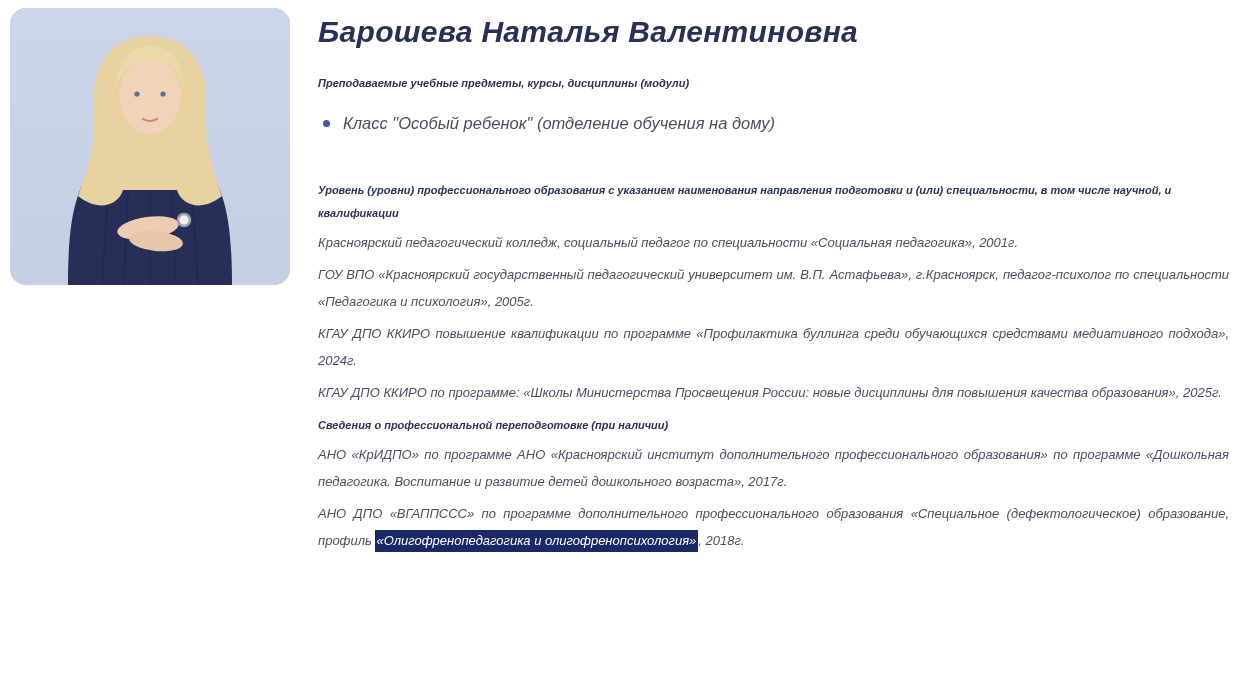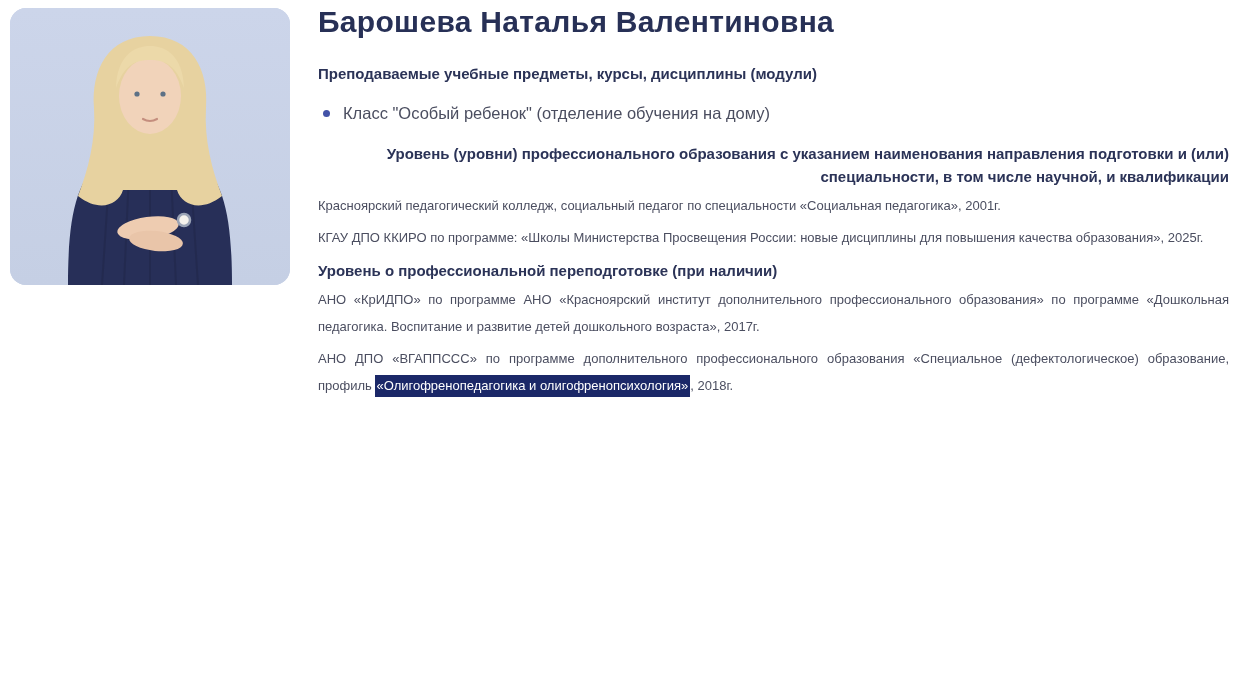--- a/index.html
+++ b/index.html
@@ -24,48 +24,49 @@
     border-radius: 16px;
     overflow: hidden;
     background: #c9d3e8;
   }
   .photo-card svg { display: block; width: 100%; height: 100%; }
 
   
   .content {
     position: absolute;
     left: 318px;
-    top: 0;
+    top: 10px;
     width: 911px;
+    font-style: italic;
   }
 
   h1.name {
     margin: 6px 0 0;
     font-size: 30px;
     line-height: 32px;
     font-weight: bold;
     color: #273056;
     letter-spacing: 0.3px;
   }
   .position {
     margin: 14px 0 0;
     font-size: 17px;
     line-height: 24px;
     color: #4b4e60;
   }
 
   h2.section-heading {
     margin: 8px 0 4px;
-    font-size: 15px;
+    font-size: 11px;
     line-height: 23px;
     font-weight: bold;
     color: #2b3357;
   }
   h2.first-heading { margin-top: 24px; }
-  h2.after-list { margin-top: 17px; text-align: right; }
+  h2.after-list { margin-top: 44px; }
 
   ul.subject-list {
     margin: 16px 0 16px;
     padding: 0;
     list-style: none;
   }
   ul.subject-list li {
     display: flex;
     align-items: flex-start;
     font-size: 16.5px;
@@ -140,21 +141,23 @@
     <h2 class="section-heading first-heading">Преподаваемые учебные предметы, курсы, дисциплины (модули)</h2>
     <ul class="subject-list">
       <li>
         <span class="bullet-dot"></span>
         <span>Класс "Особый ребенок" (отделение обучения на дому)</span>
       </li>
     </ul>
 
     <h2 class="section-heading after-list">Уровень (уровни) профессионального образования с указанием наименования направления подготовки и (или) специальности, в том числе научной, и квалификации</h2>
     <p class="body-text">Красноярский педагогический колледж, социальный педагог по специальности «Социальная педагогика», 2001г.</p>
+    <p class="body-text">ГОУ ВПО «Красноярский государственный педагогический университет им. В.П. Астафьева», г.Красноярск, педагог-психолог по специальности «Педагогика и психология», 2005г.</p>
 
+    <p class="body-text">КГАУ ДПО ККИРО повышение квалификации по программе «Профилактика буллинга среди обучающихся средствами медиативного подхода», 2024г.</p>
     <p class="body-text">КГАУ ДПО ККИРО по программе: «Школы Министерства Просвещения России: новые дисциплины для повышения качества образования», 2025г.</p>
 
-    <h2 class="section-heading">Уровень о профессиональной переподготовке (при наличии)</h2>
+    <h2 class="section-heading">Сведения о профессиональной переподготовке (при наличии)</h2>
     <p class="body-text">АНО «КрИДПО» по программе АНО «Красноярский институт дополнительного профессионального образования» по программе «Дошкольная педагогика. Воспитание и развитие детей дошкольного возраста», 2017г.</p>
     <p class="body-text last"><span>АНО ДПО «ВГАППССС» по программе дополнительного профессионального образования «Специальное (дефектологическое) образование, профиль </span><span class="selected">«Олигофренопедагогика и олигофренопсихология»</span><span>, 2018г.</span></p>
 
   </div>
 </div>
 
 </body></html>

